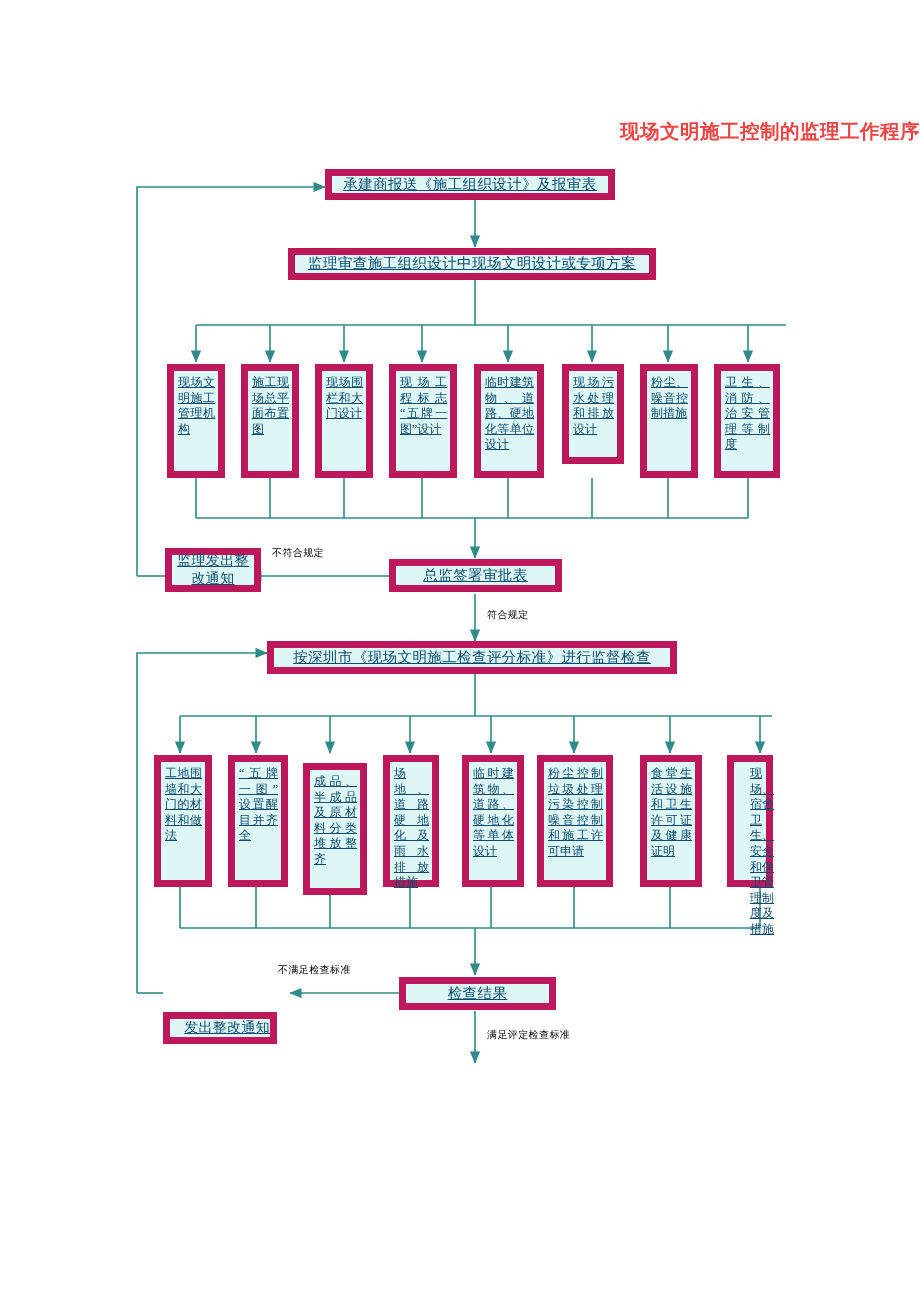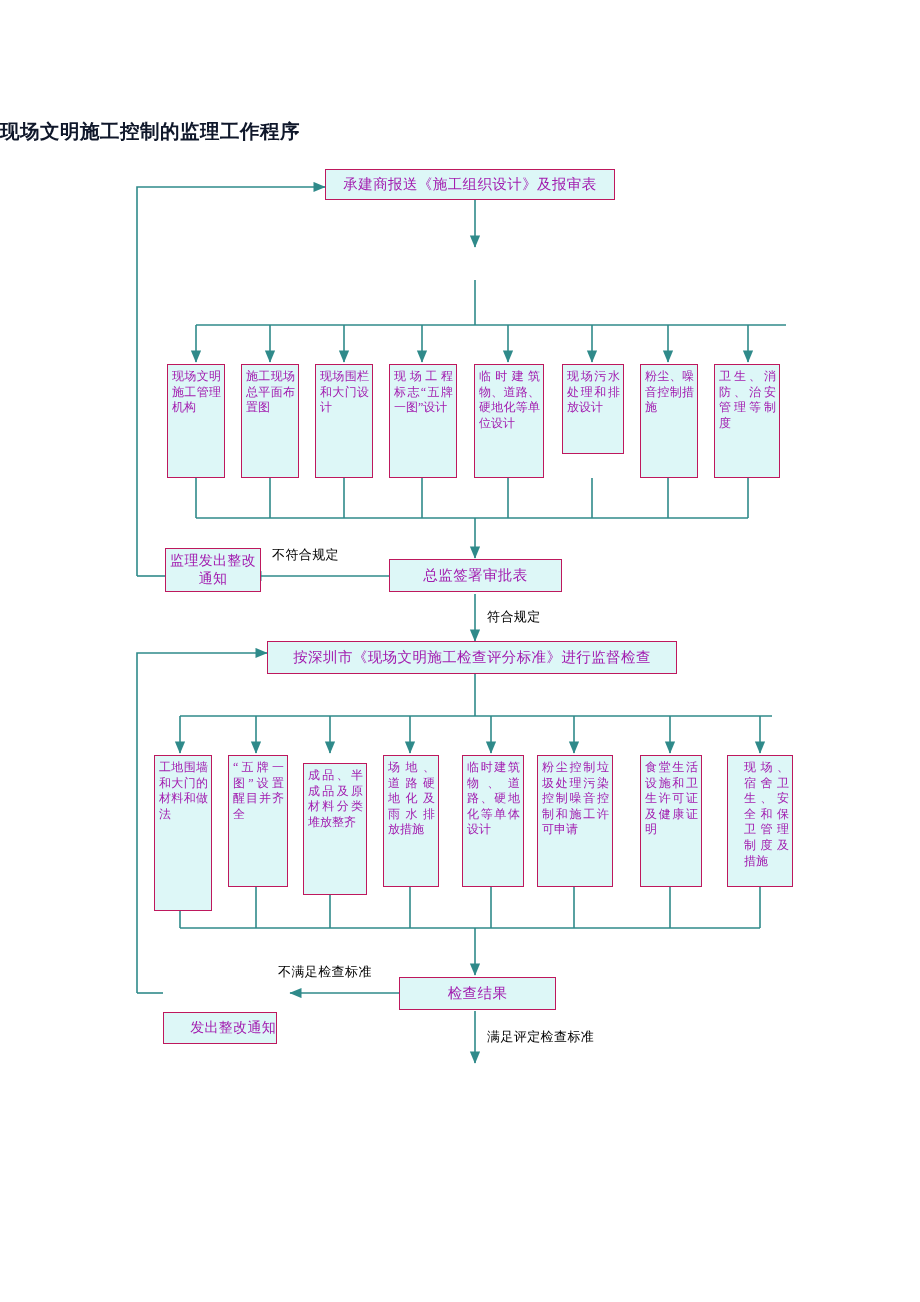--- a/index.html
+++ b/index.html
@@ -22,48 +22,49 @@
     top: 0;
     width: 920px;
     height: 1302px;
   }
 
   .page-title {
     position: absolute;
     left: 0;
     top: 118px;
     width: 920px;
-    text-align: left;
+    text-align: right;
     font-family: "DejaVu Sans", "Liberation Sans", sans-serif;
     font-weight: bold;
     font-size: 19.5px;
     letter-spacing: 0.5px;
-    color: #0f172a;
+    color: #ef4444;
     white-space: nowrap;
   }
 
   svg.wires {
     position: absolute;
     left: 0;
     top: 0;
     width: 920px;
     height: 1302px;
     overflow: visible;
   }
 
   .node {
     position: absolute;
     box-sizing: border-box;
     background: #ddf7f7;
-    border: 1px solid #be185d;
-    color: #a21caf;
+    border: 7px solid #be185d;
+    color: #0c4a6e;
     display: flex;
     align-items: center;
     justify-content: center;
     font-family: "Liberation Serif", "DejaVu Serif", serif;
+    text-decoration: underline;
   }
   .node.wide {
     font-size: 14.5px;
     line-height: 1.2;
     white-space: nowrap;
     letter-spacing: 0.4px;
   }
   .node.tall {
     align-items: flex-start;
     justify-content: flex-start;
@@ -77,21 +78,21 @@
   .node.small {
     font-size: 14px;
     line-height: 1.28;
     text-align: center;
     letter-spacing: 0.3px;
   }
 
   .edge-label {
     position: absolute;
     font-family: Liberation Serif, serif;
-    font-size: 13px;
+    font-size: 10px;
     color: #000000;
     white-space: nowrap;
     letter-spacing: 0.4px;
   }
 </style>
 </head>
 <body>
 
 <div class="diagram-root">
 
@@ -165,37 +166,40 @@
       <path d="M163,993 L137,993"></path>
 
       <path d="M475,1011 L475,1063" marker-end="url(#arw)"></path>
     </g>
   </svg>
 
   <div class="node wide" style="left:325px; top:169px; width:290px; height:31px;">
     <span>承建商报送《施工组织设计》及报审表</span>
   </div>
 
+  <div class="node wide" style="left:288px; top:248px; width:368px; height:32px;">
+    <span>监理审查施工组织设计中现场文明设计或专项方案</span>
+  </div>
 
   <div class="node tall" style="left:167px; top:364px; width:58px; height:114px;">
     <span>现场文明施工管理机构</span>
   </div>
   <div class="node tall" style="left:241px; top:364px; width:58px; height:114px;">
     <span>施工现场总平面布置图</span>
   </div>
   <div class="node tall" style="left:315px; top:364px; width:58px; height:114px;">
     <span>现场围栏和大门设计</span>
   </div>
   <div class="node tall" style="left:389px; top:364px; width:68px; height:114px;">
     <span>现场工程标志“五牌一图”设计</span>
   </div>
   <div class="node tall" style="left:474px; top:364px; width:70px; height:114px;">
     <span>临时建筑物、道路、硬地化等单位设计</span>
   </div>
-  <div class="node tall" style="left:562px; top:364px; width:62px; height:90px;">
+  <div class="node tall" style="left:562px; top:364px; width:62px; height:100px;">
     <span>现场污水处理和排放设计</span>
   </div>
   <div class="node tall" style="left:640px; top:364px; width:58px; height:114px;">
     <span>粉尘、噪音控制措施</span>
   </div>
   <div class="node tall" style="left:714px; top:364px; width:66px; height:114px;">
     <span>卫生、消防、治安管理等制度</span>
   </div>
 
   <div class="node small" style="left:165px; top:548px; width:96px; height:44px;">
@@ -211,42 +215,42 @@
   </div>
 
   <div class="edge-label" style="left:487px; top:608px;">
     <span>符合规定</span>
   </div>
 
   <div class="node wide" style="left:267px; top:641px; width:410px; height:33px;">
     <span>按深圳市《现场文明施工检查评分标准》进行监督检查</span>
   </div>
 
-  <div class="node tall" style="left:154px; top:755px; width:58px; height:156px;">
+  <div class="node tall" style="left:154px; top:755px; width:58px; height:132px;">
     <span>工地围墙和大门的材料和做法</span>
   </div>
   <div class="node tall" style="left:228px; top:755px; width:60px; height:132px;">
     <span>“五牌一图”设置醒目并齐全</span>
   </div>
   <div class="node tall" style="left:303px; top:763px; width:64px; height:132px;">
     <span>成品、半成品及原材料分类堆放整齐</span>
   </div>
   <div class="node tall" style="left:383px; top:755px; width:56px; height:132px;">
     <span>场地、道路硬地化及雨水排放措施</span>
   </div>
   <div class="node tall" style="left:462px; top:755px; width:62px; height:132px;">
     <span>临时建筑物、道路、硬地化等单体设计</span>
   </div>
   <div class="node tall" style="left:537px; top:755px; width:76px; height:132px;">
     <span>粉尘控制垃圾处理污染控制噪音控制和施工许可申请</span>
   </div>
   <div class="node tall" style="left:640px; top:755px; width:62px; height:132px;">
     <span>食堂生活设施和卫生许可证及健康证明</span>
   </div>
-  <div class="node tall" style="left:727px; top:755px; width:66px; height:132px;padding-left:16px;">
+  <div class="node tall" style="left:727px; top:755px; width:46px; height:132px;padding-left:16px;">
     <span>现场、宿舍卫生、安全和保卫管理制度及措施</span>
   </div>
 
   <div class="edge-label" style="left:278px; top:963px;">
     <span>不满足检查标准</span>
   </div>
 
   <div class="node small" style="left:163px; top:1012px; width:114px; height:32px;justify-content:flex-end;">
     <span>发出整改通知</span>
   </div>

